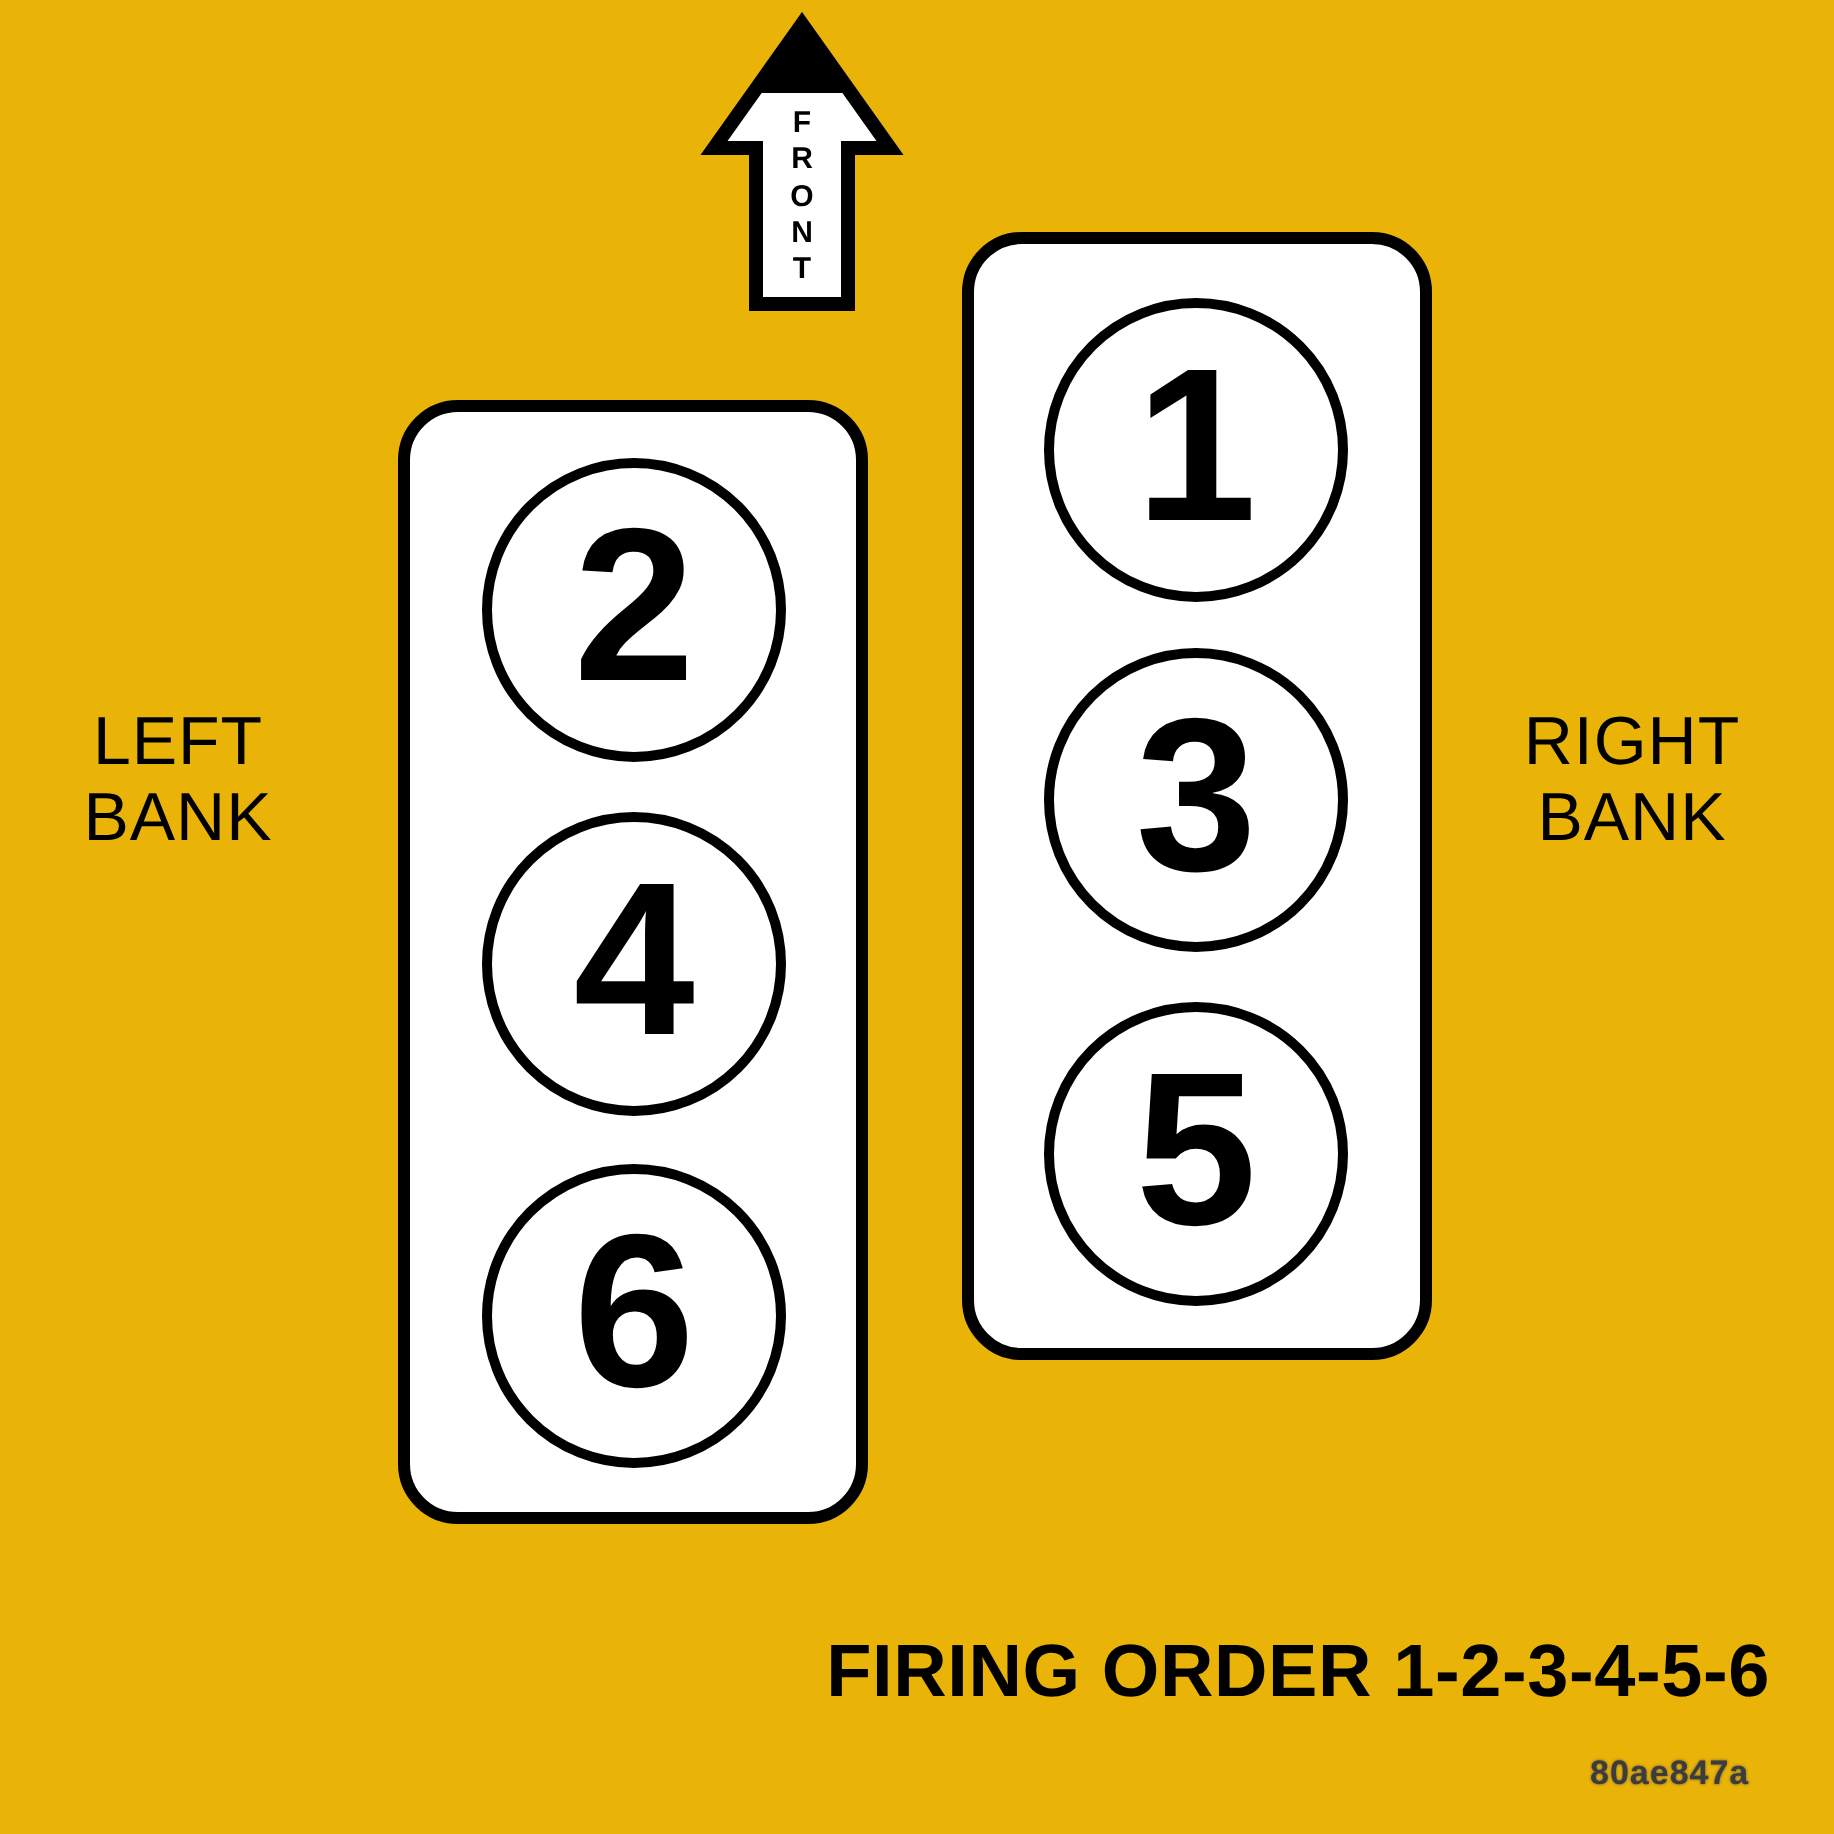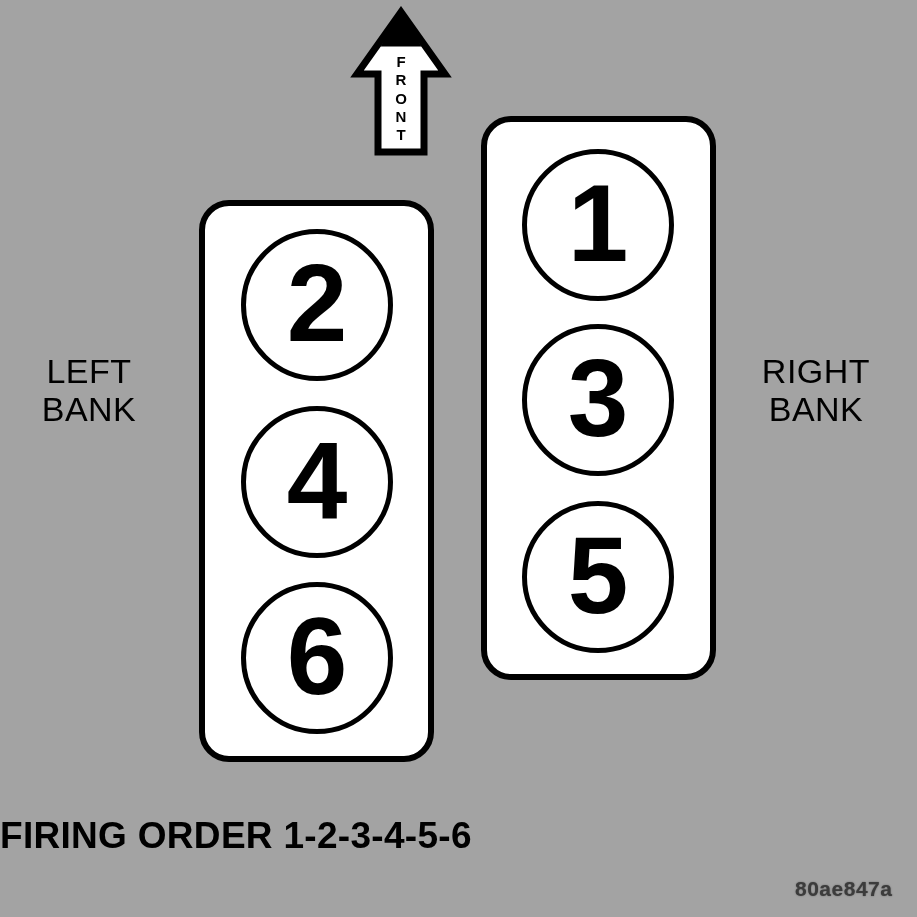--- a/index.html
+++ b/index.html
@@ -4,21 +4,21 @@
 <style>
   * { margin: 0; padding: 0; box-sizing: border-box; }
   html, body { background: #ffffff; }
   body {
     width: 917px; height: 917px;
     position: relative;
     font-family: "Liberation Sans", sans-serif;
     color: #000;
     overflow: hidden;
   }
-  .canvas { position: absolute; left: 0; top: 0; width: 917px; height: 917px; background: #a3a3a3; }
+  .canvas { position: absolute; left: 0; top: 0; width: 917px; height: 917px; background: #eab308; }
 
   
   .bank {
     position: absolute;
     border: 6px solid #000;
     border-radius: 30px;
     background: #fff;
   }
   .bank--left  { left: 199px; top: 200px; width: 235px; height: 562px; }
   .bank--right { left: 481px; top: 116px; width: 235px; height: 564px; }
@@ -63,30 +63,30 @@
     text-align: center;
     word-break: break-all;
     overflow-wrap: anywhere;
     z-index: 2;
   }
 
   
   .caption {
     position: absolute;
     left: 0; top: 815px; width: 885px;
-    text-align: left;
+    text-align: right;
     font-size: 37px; font-weight: bold;
     letter-spacing: 0.3px;
   }
 
   
   .figure-code {
     position: absolute;
     left: 795px; top: 877px;
-    font-size: 21px; font-weight: bold;
+    font-size: 17px; font-weight: bold;
     color: #3c3c3c;
     text-shadow: 0 0 1.5px rgba(70,70,70,0.85);
     letter-spacing: 0.5px;
   }
 </style>
 </head>
 <body>
 
 <div class="canvas">
 

